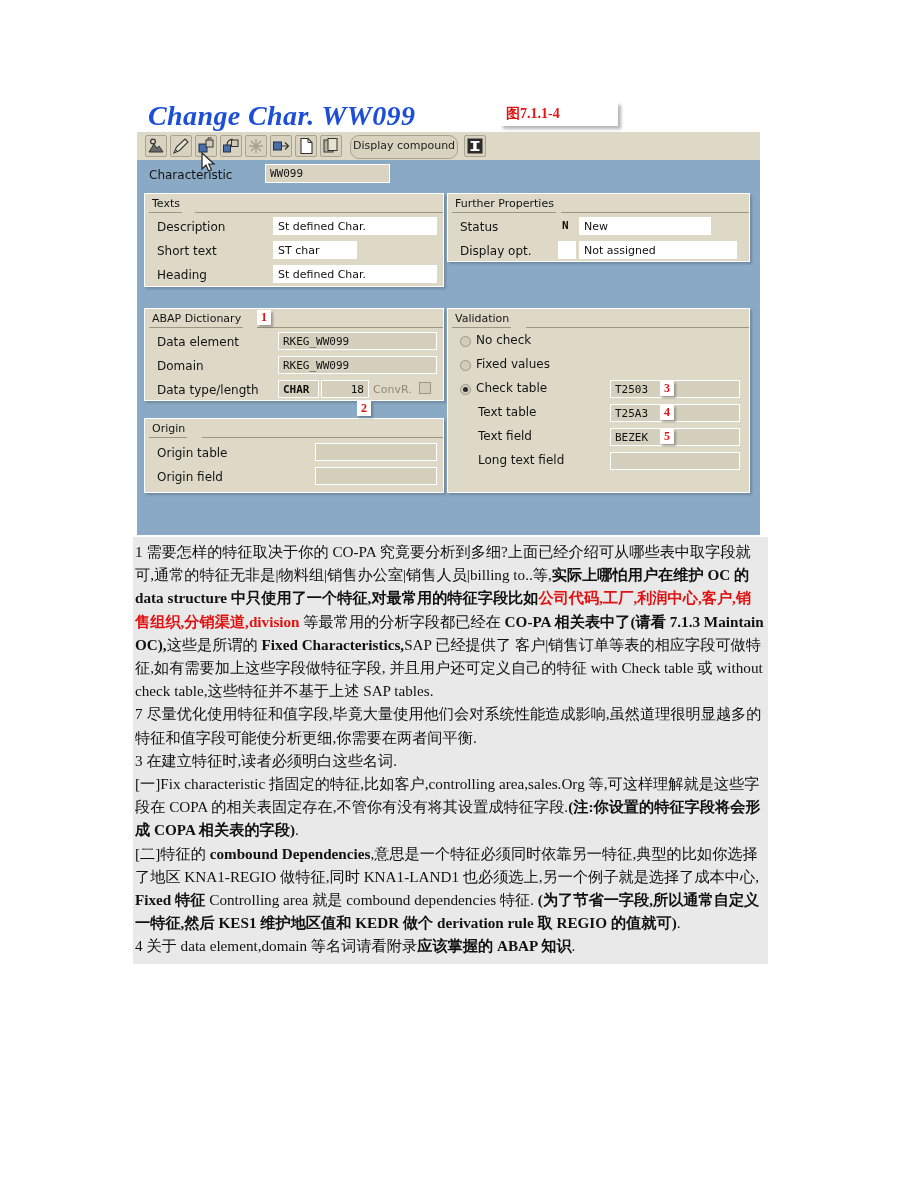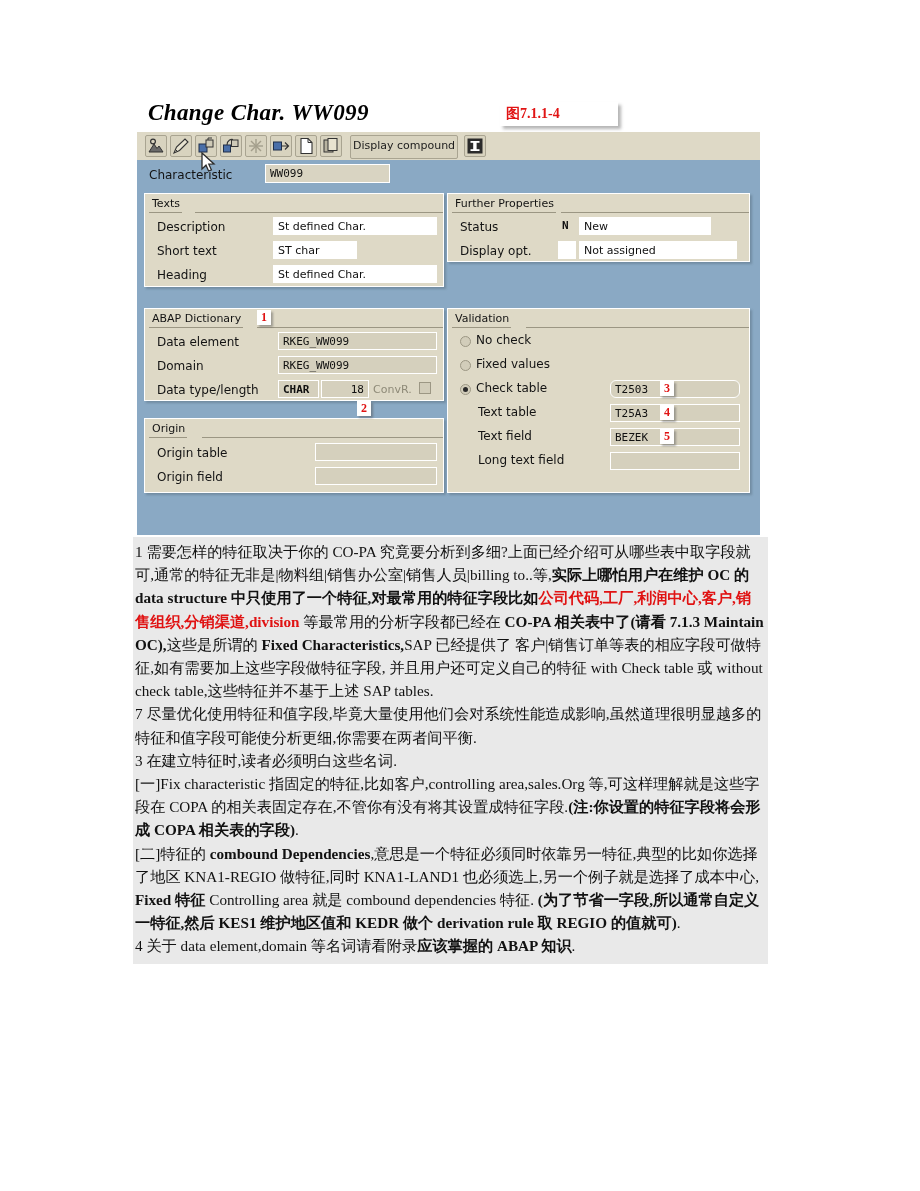--- a/index.html
+++ b/index.html
@@ -19,22 +19,22 @@
     overflow:hidden;
   }
   .shot-titlebar{
     position:absolute;left:0;top:0;width:623px;height:40px;
     background:#ffffff;
     border-bottom:1px solid #b9c8d8;
   }
   .shot-title{
     position:absolute;left:11px;top:8px;
     font-family:"Liberation Serif", serif;
-    font-weight:bold;font-style:italic;font-size:23px;
-    color:#000000;letter-spacing:.4px;
+    font-weight:bold;font-style:italic;font-size:28px;
+    color:#1d4ed8;letter-spacing:.4px;
     white-space:nowrap;
   }
   .fig-callout{
     position:absolute;left:363px;top:10px;
     width:118px;height:24px;
     background:#ffffff;
     box-shadow:3px 3px 3px rgba(90,90,90,.45);
     z-index:8;
   }
   .fig-callout .fig-txt{
@@ -52,21 +52,21 @@
   .tbtn{
     position:absolute;top:3px;width:22px;height:22px;
     background:#d8d3bf;
     border:1px solid #a9a491;
     border-radius:2px;
     box-sizing:border-box;
   }
   .tbtn svg{display:block;}
   .tbtn-wide{
     position:absolute;top:3px;height:24px;
-    background:#d8d3bf;border:1px solid #a9a491;border-radius:2px;
+    background:#d8d3bf;border:1px solid #a9a491;border-radius:9px;
     box-sizing:border-box;
     font-size:11px;color:#1c1c1c;
     line-height:20px;text-align:center;white-space:nowrap;
   }
   .cursor-arrow{position:absolute;left:63px;top:60px;z-index:20;}
 
   .shot-body{position:absolute;left:0;top:68px;width:623px;height:452px;background:#8aa9c4;}
 
   .char-row{position:absolute;left:0;top:0;width:623px;height:31px;}
   .char-lbl{position:absolute;left:12px;top:8px;font-size:12px;color:#131313;}
@@ -303,21 +303,21 @@
       <div class="gtab-line" style="left:78px;top:18px;width:223px;"></div>
 
       <div class="radio" style="left:12px;top:27px;"></div>
       <span class="frow-lbl" style="left:28px;top:24px">No check</span>
 
       <div class="radio" style="left:12px;top:51px;"></div>
       <span class="frow-lbl" style="left:28px;top:48px">Fixed values</span>
 
       <div class="radio on" style="left:12px;top:75px;"></div>
       <span class="frow-lbl" style="left:28px;top:72px">Check table</span>
-      <div class="finp mono" style="left:162px;top:71px;width:130px;border-radius:6px;">T2503</div>
+      <div class="finp mono" style="left:162px;top:71px;width:130px;">T2503</div>
 
       <span class="frow-lbl" style="left:30px;top:96px">Text table</span>
       <div class="finp mono" style="left:162px;top:95px;width:130px;">T25A3</div>
 
       <span class="frow-lbl" style="left:30px;top:120px">Text field</span>
       <div class="finp mono" style="left:162px;top:119px;width:130px;">BEZEK</div>
 
       <span class="frow-lbl" style="left:30px;top:144px">Long text field</span>
       <div class="finp" style="left:162px;top:143px;width:130px;"></div>
     </div>

